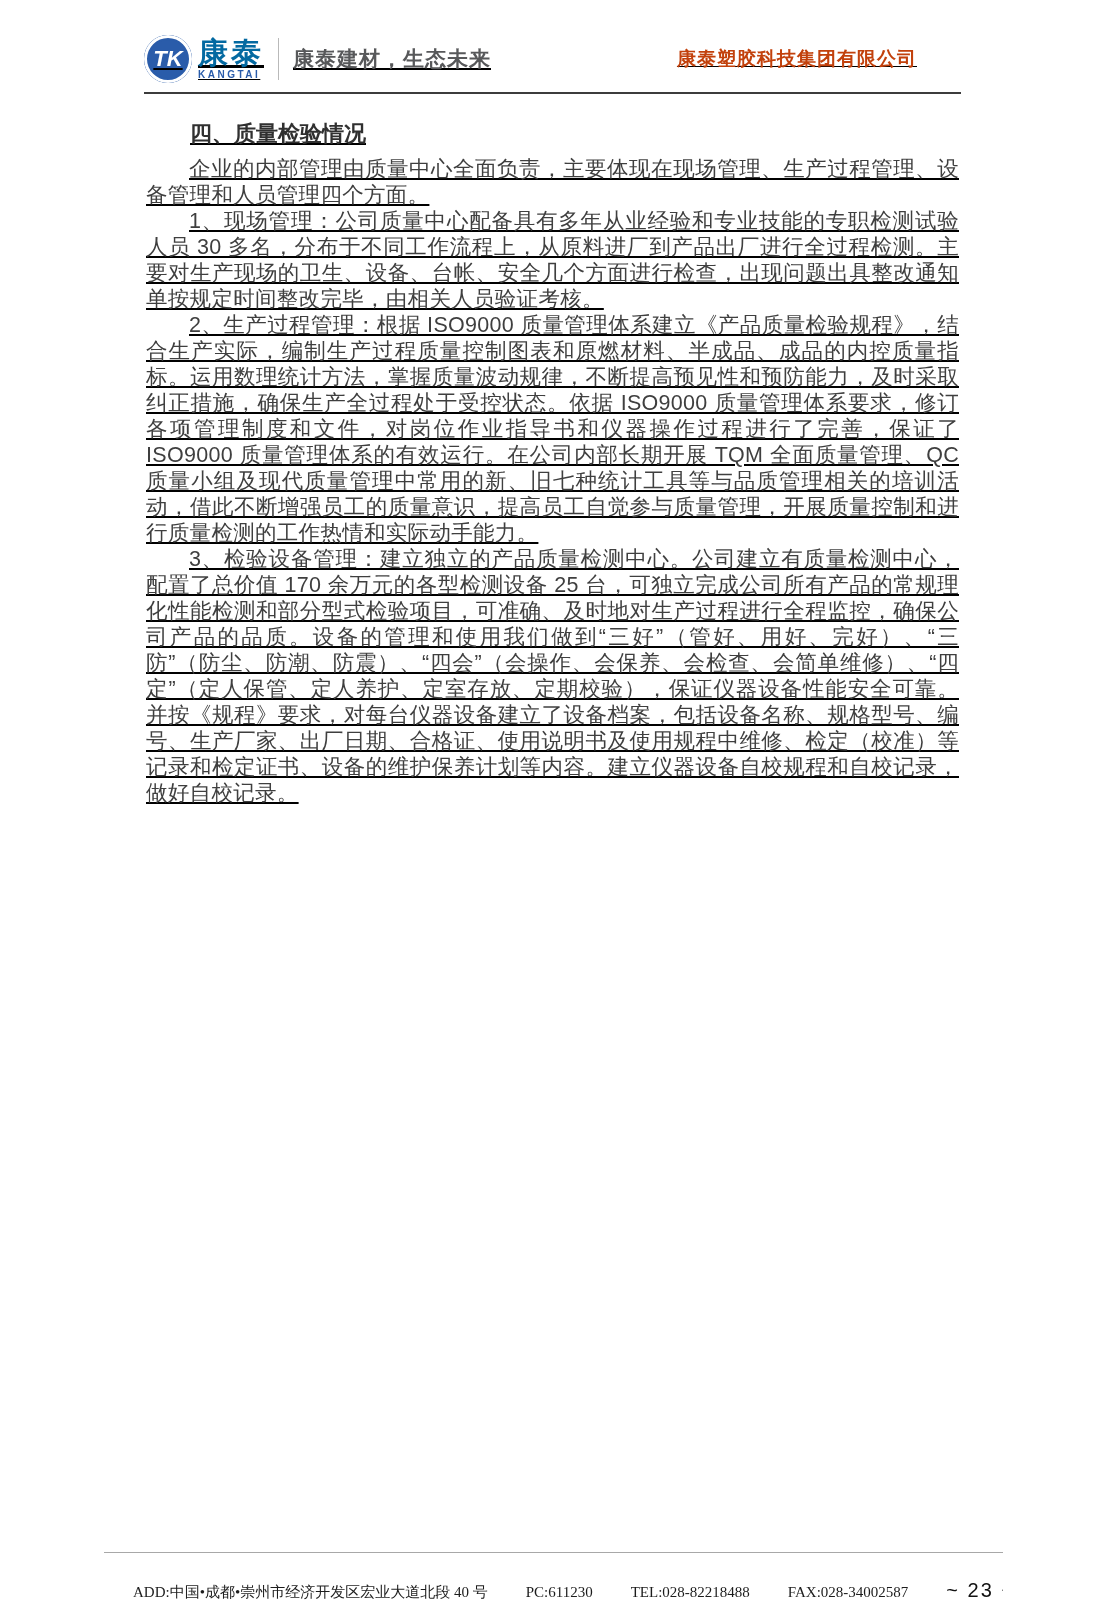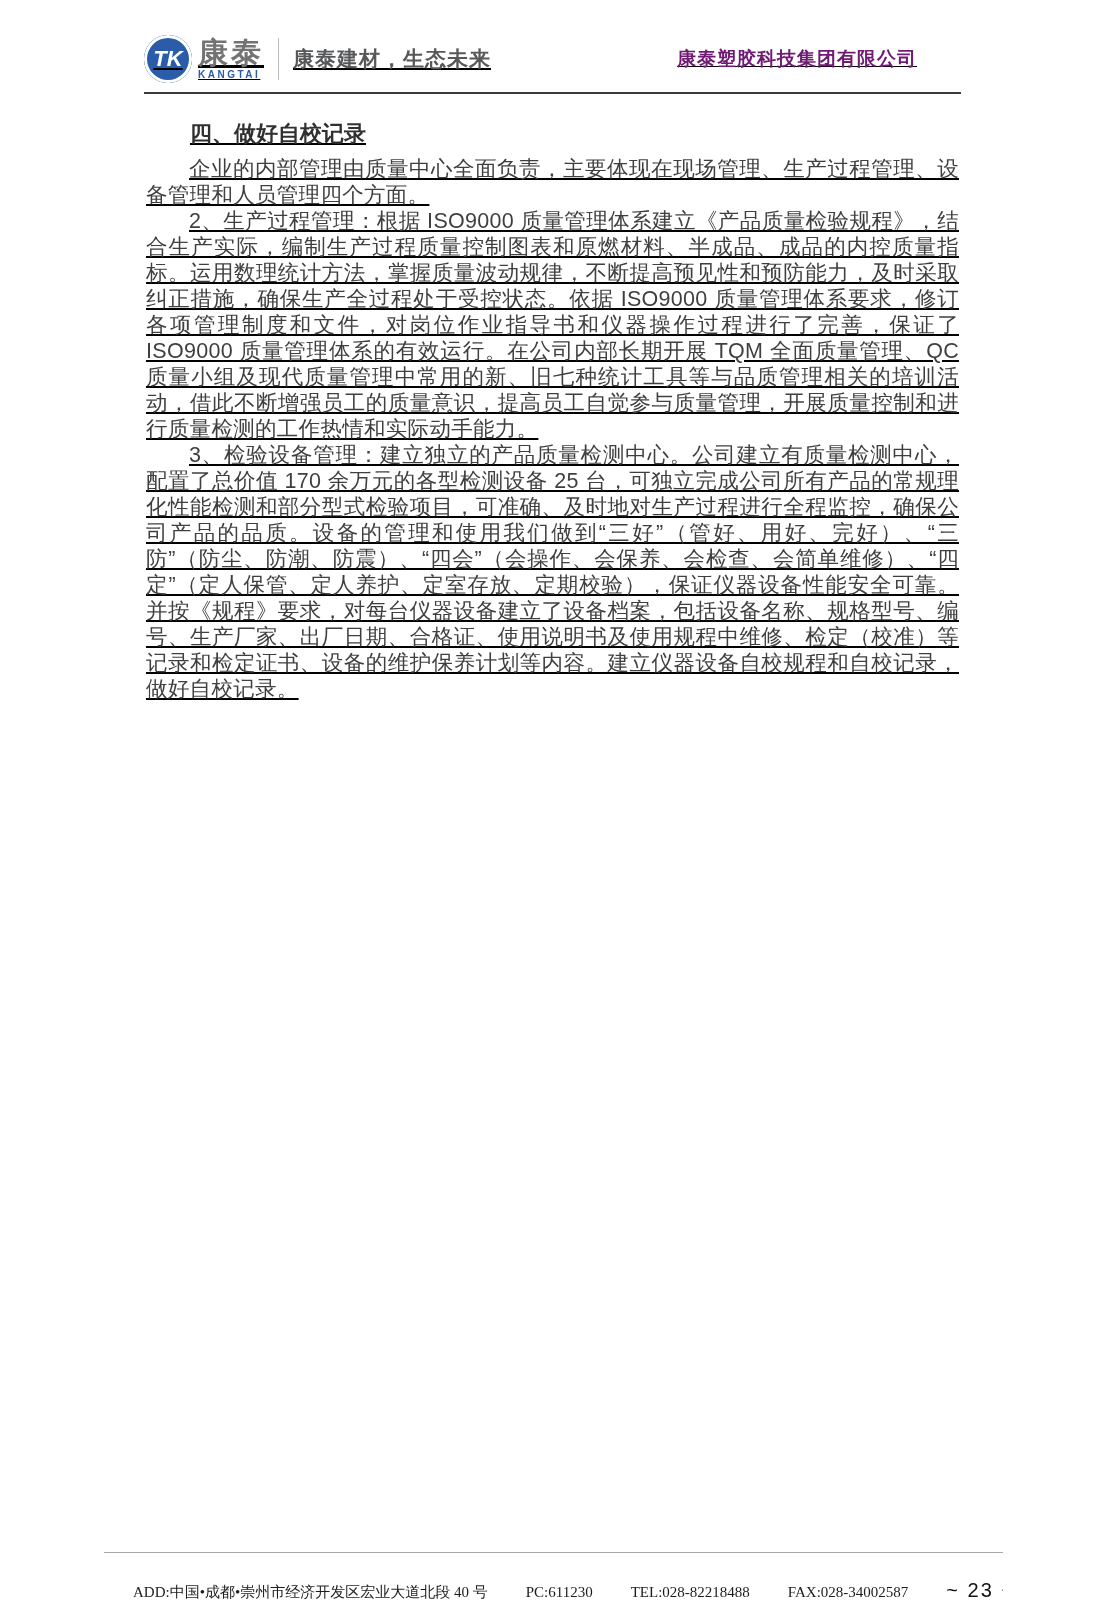--- a/index.html
+++ b/index.html
@@ -29,39 +29,39 @@
     background: #2a5caa;
     color: #ffffff;
     display: flex; align-items: center; justify-content: center;
     font-weight: bold; font-style: italic;
     font-size: 22px;
     box-shadow: inset 0 0 0 3px #ffffff, inset 0 0 0 5px #2a5caa;
     flex: 0 0 auto;
   }
   .logo-text { margin-left: 6px; line-height: 1; }
   .logo-brand {
-    color: #737373; font-weight: bold; font-size: 30px;
+    color: #0369a1; font-weight: bold; font-size: 30px;
     letter-spacing: 3px; line-height: 1;
   }
   .logo-sub {
     color: #2a5caa; font-weight: bold; font-size: 10px;
     letter-spacing: 2.5px; margin-top: 2px;
   }
   .v-divider {
     width: 1px; height: 42px; background: #b9b9b9;
     margin: 0 14px 0 14px;
   }
   .tagline {
     font-size: 21px; font-weight: bold; color: #57585a;
     letter-spacing: 1px;
     text-align: right;
   }
   .company {
     margin-left: auto;
-    font-size: 19px; font-weight: bold; color: #701a75;
+    font-size: 19px; font-weight: bold; color: #c2410c;
     letter-spacing: 1px;
     padding-right: 44px;
   }
   .header-rule {
     margin: 6px 42px 0 40px;
     border-top: 2px solid #3c3c3c;
   }
 
   
   .main {
@@ -127,22 +127,23 @@
         <div class="logo-sub">KANGTAI</div>
       </div>
     </div>
     <div class="v-divider"></div>
     <div class="tagline">康泰建材，生态未来</div>
     <div class="company">康泰塑胶科技集团有限公司</div>
   </header>
   <div class="header-rule"></div>
 
   <main class="main">
-    <h2 class="doc-heading">四、做好自校记录</h2>
+    <h2 class="doc-heading">四、质量检验情况</h2>
     <p class="doc-paragraph">企业的内部管理由质量中心全面负责，主要体现在现场管理、生产过程管理、设备管理和人员管理四个方面。</p>
+    <p class="doc-paragraph">1、现场管理：公司质量中心配备具有多年从业经验和专业技能的专职检测试验人员 30 多名，分布于不同工作流程上，从原料进厂到产品出厂进行全过程检测。主要对生产现场的卫生、设备、台帐、安全几个方面进行检查，出现问题出具整改通知单按规定时间整改完毕，由相关人员验证考核。</p>
     <p class="doc-paragraph">2、生产过程管理：根据 ISO9000 质量管理体系建立《产品质量检验规程》，结合生产实际，编制生产过程质量控制图表和原燃材料、半成品、成品的内控质量指标。运用数理统计方法，掌握质量波动规律，不断提高预见性和预防能力，及时采取纠正措施，确保生产全过程处于受控状态。依据 ISO9000 质量管理体系要求，修订各项管理制度和文件，对岗位作业指导书和仪器操作过程进行了完善，保证了 ISO9000 质量管理体系的有效运行。在公司内部长期开展 TQM 全面质量管理、QC 质量小组及现代质量管理中常用的新、旧七种统计工具等与品质管理相关的培训活动，借此不断增强员工的质量意识，提高员工自觉参与质量管理，开展质量控制和进行质量检测的工作热情和实际动手能力。</p>
     <p class="doc-paragraph">3、检验设备管理：建立独立的产品质量检测中心。公司建立有质量检测中心，配置了总价值 170 余万元的各型检测设备 25 台，可独立完成公司所有产品的常规理化性能检测和部分型式检验项目，可准确、及时地对生产过程进行全程监控，确保公司产品的品质。设备的管理和使用我们做到“三好”（管好、用好、完好）、“三防”（防尘、防潮、防震）、“四会”（会操作、会保养、会检查、会简单维修）、“四定”（定人保管、定人养护、定室存放、定期校验），保证仪器设备性能安全可靠。并按《规程》要求，对每台仪器设备建立了设备档案，包括设备名称、规格型号、编号、生产厂家、出厂日期、合格证、使用说明书及使用规程中维修、检定（校准）等记录和检定证书、设备的维护保养计划等内容。建立仪器设备自校规程和自校记录，做好自校记录。</p>
   </main>
 
   <footer class="footer">
     <div class="footer-rule"></div>
     <div class="footer-row">
       <span class="footer-item">ADD:中国•成都•崇州市经济开发区宏业大道北段 40 号</span>
       <span class="footer-item">PC:611230</span>
       <span class="footer-item">TEL:028-82218488</span>

